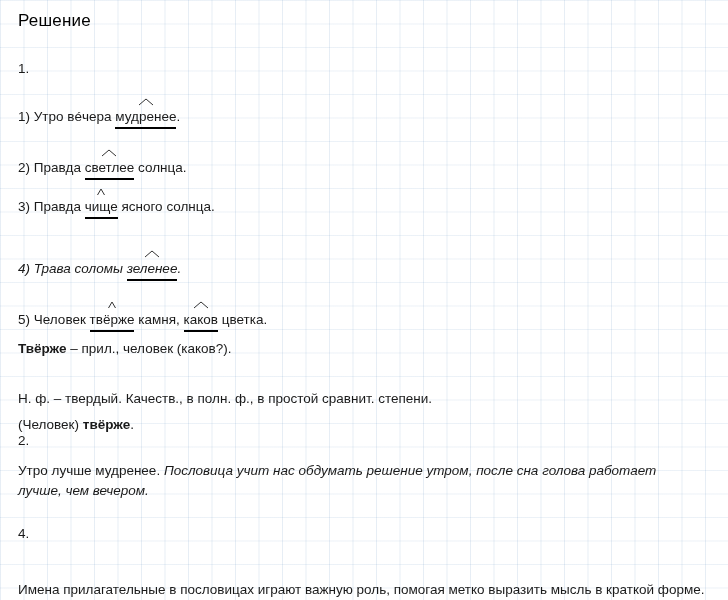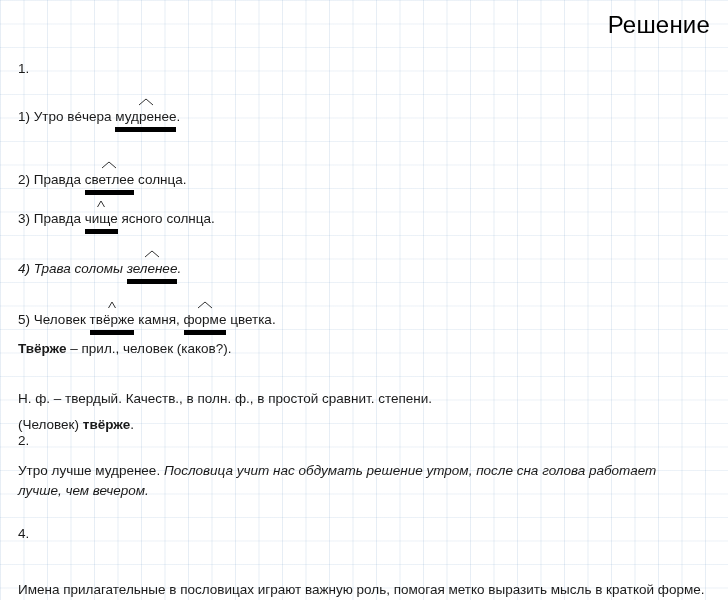--- a/index.html
+++ b/index.html
@@ -28,40 +28,40 @@
     pointer-events: none;
     z-index: 0;
   }
   #page {
     position: relative;
     z-index: 1;
     padding: 0 18px;
     box-sizing: border-box;
   }
   #doc-title {
-    text-align: right;
-    font-size: 24px;
+    text-align: left;
+    font-size: 17px;
     font-weight: 400;
     color: #000;
     margin: 11px 0 0 0;
     letter-spacing: 0.2px;
   }
   .block {
     font-size: 13.5px;
     line-height: 1.45;
     color: #1a1a1a;
   }
   
   .p { position: absolute; left: 18px; }
 
   
   .suffix-word {
     position: relative;
     display: inline-block;
-    border-bottom: 5px solid #000000;
+    border-bottom: 2px solid #000000;
     padding-bottom: 0px;
   }
   .caret {
     position: absolute;
     top: -9px;
     left: 50%;
     transform: translateX(-50%);
     width: 16px;
     height: 8px;
     pointer-events: none;
@@ -86,30 +86,30 @@
 
   <div class="p block" style="top:96px;">
     <span>1)</span>
     <span>Утро вéчера </span><span class="suffix-word"><span class="caret">
           <svg width="16" height="8" viewBox="0 0 16 8">
             <polyline points="1,7 8,1 15,7" fill="none" stroke="#333" stroke-width="1"></polyline>
           </svg>
         </span><span>мудренее</span></span><span>.</span>
   </div>
 
-  <div class="p block" style="top:159px;">
+  <div class="p block" style="top:147px;">
     <span>2)</span>
     <span>Правда </span><span class="suffix-word"><span class="caret">
           <svg width="16" height="8" viewBox="0 0 16 8">
             <polyline points="1,7 8,1 15,7" fill="none" stroke="#333" stroke-width="1"></polyline>
           </svg>
         </span><span>светлее</span></span><span> солнца.</span>
   </div>
 
-  <div class="p block" style="top:198px;">
+  <div class="p block" style="top:186px;">
     <span>3)</span>
     <span>Правда </span><span class="suffix-word"><span class="caret narrow">
           <svg width="9" height="8" viewBox="0 0 9 8">
             <polyline points="1,7 4.5,1 8,7" fill="none" stroke="#333" stroke-width="1"></polyline>
           </svg>
         </span><span>чище</span></span><span> ясного солнца.</span>
   </div>
 
   <div class="p block" style="top:248px;font-style:italic;">
     <span>4)</span>
@@ -123,21 +123,21 @@
   <div class="p block" style="top:299px;">
     <span>5)</span>
     <span>Человек </span><span class="suffix-word"><span class="caret narrow">
           <svg width="9" height="8" viewBox="0 0 9 8">
             <polyline points="1,7 4.5,1 8,7" fill="none" stroke="#333" stroke-width="1"></polyline>
           </svg>
         </span><span>твёрже</span></span><span> камня, </span><span class="suffix-word"><span class="caret">
           <svg width="16" height="8" viewBox="0 0 16 8">
             <polyline points="1,7 8,1 15,7" fill="none" stroke="#333" stroke-width="1"></polyline>
           </svg>
-        </span><span>форме</span></span><span> цветка.</span>
+        </span><span>каков</span></span><span> цветка.</span>
   </div>
 
   <div class="p block" style="top:328px;">
     <span class="bold">Твёрже</span><span> – прил., человек (каков?).</span>
   </div>
 
   <div class="p block" style="top:358px;margin-top:20px;">
     <span>Н. ф. – твердый. Качеств., в полн. ф., в простой сравнит. степени.</span>
   </div>
 

